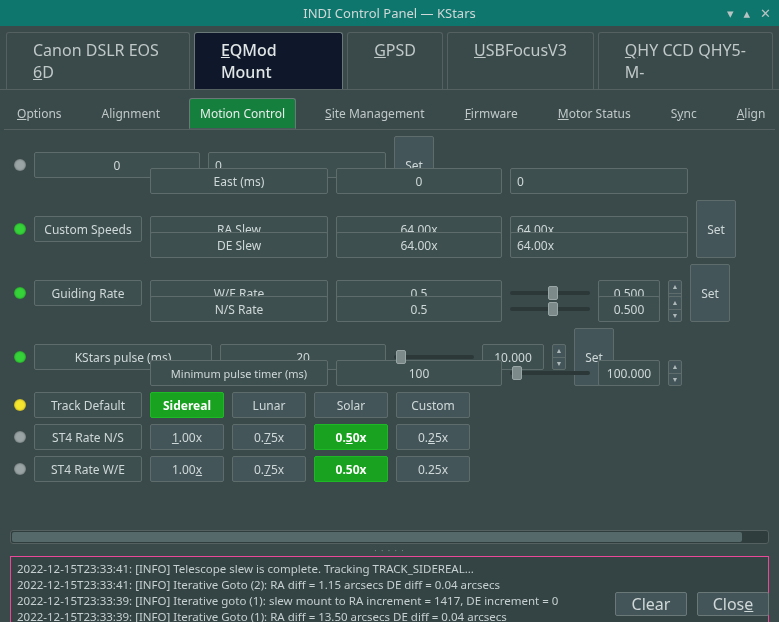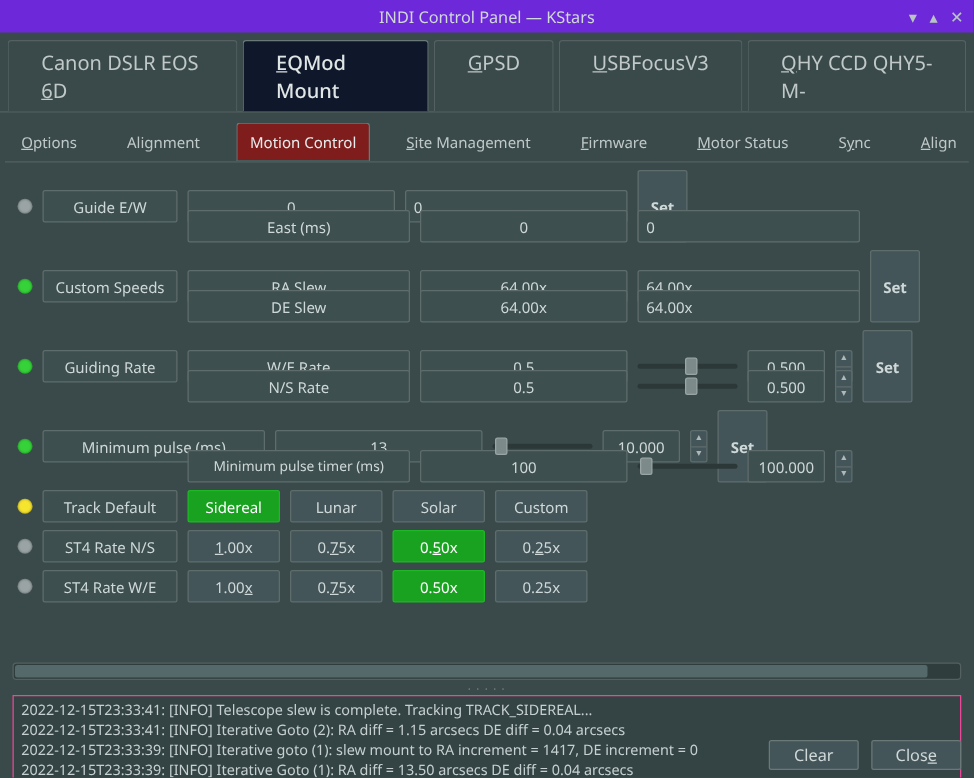--- a/index.html
+++ b/index.html
@@ -1,30 +1,30 @@
 <!DOCTYPE html>
 <html><head>
 <meta charset="utf-8">
 <style>
   * { box-sizing: border-box; margin: 0; padding: 0; font-family: "Noto Sans", "Segoe UI", sans-serif; }
   body { background: #3a4a4a; color: #cfd8d8; font-size: 12px; width: 779px; height: 622px; overflow: hidden; position: relative; }
 
-  .titlebar { background: #6d28d9; height: 26px; display: flex; align-items: center; justify-content: center; position: relative; }
+  .titlebar { background: #0f766e; height: 26px; display: flex; align-items: center; justify-content: center; position: relative; }
   .titlebar-title { color: #d0d8d8; font-size: 13px; }
   .titlebar-ctrls { position: absolute; right: 8px; top: 4px; display: flex; gap: 10px; }
   .titlebar-ctrls span { color: #b8c4c4; font-size: 13px; cursor: pointer; }
 
   .driver-tabs { display: flex; gap: 4px; padding: 6px 6px 0 6px; border-bottom: 1px solid #556060; }
   .driver-tab { padding: 6px 26px; background: #3a4a4a; border: 1px solid #556060; border-bottom: none; border-radius: 3px 3px 0 0; color: #c0c8c8; cursor: pointer; font-size: 16px; }
   .driver-tab.active { background: #0f172a; border-color: #6a7878; color: #e0e6e6; font-weight: 500; }
   .driver-tab .ul { text-decoration: underline; }
 
   .sub-tabs { display: flex; align-items: center; gap: 18px; padding: 4px 2px 0 2px; border-bottom: 1px solid #556060; margin: 4px 4px 0 4px; }
   .sub-tab { padding: 6px 10px; border: 1px solid transparent; border-radius: 3px 3px 0 0; color: #c0c8c8; cursor: pointer; font-size: 12px; white-space: nowrap; }
-  .sub-tab.active { background: #7f1d1d; border: 1px solid #6a7878; border-bottom: 1px solid #48595a; color: #e8ecec; }
+  .sub-tab.active { background: #15803d; border: 1px solid #6a7878; border-bottom: 1px solid #48595a; color: #e8ecec; }
   .sub-tab .ulw { text-decoration: underline; }
   .sub-arrows { margin-left: auto; display: flex; gap: 6px; padding-right: 4px; color: #aeb8b8; }
   .sub-arrows span { cursor: pointer; padding: 2px 4px; }
 
   .panel { padding: 6px 10px 2px 10px; height: 396px; overflow: hidden; position: relative; }
 
   .prop-grid { display: flex; flex-direction: column; gap: 6px; }
   .prop-row { display: flex; align-items: center; gap: 8px; }
   .led { width: 12px; height: 12px; border-radius: 50%; box-shadow: inset 0 0 2px rgba(0,0,0,.5); margin-left: 4px; flex: 0 0 12px; }
   .led.gray { background: #9aa4a4; }
@@ -42,36 +42,36 @@
   .val-in.narrow { width: 62px; justify-content: center; padding: 0; }
 
   .spinbtns { width: 14px; height: 26px; border: 1px solid #5f6c6c; background: #44555a; display: flex; flex-direction: column; border-radius: 2px; }
   .spinbtns div { flex:1; display:flex; align-items:center; justify-content:center; font-size:7px; color:#aeb8b8; cursor:pointer; }
   .spinbtns div:first-child { border-bottom:1px solid #5f6c6c; }
 
   .slider { width: 80px; height: 26px; display:flex; align-items:center; position:relative; }
   .slider-track { width:100%; height:4px; background:#2c3838; border-radius:2px; position:relative; }
   .slider-thumb { position:absolute; top:-5px; width:10px; height:14px; background:#7c8a8a; border:1px solid #9aa6a6; border-radius:2px; cursor:pointer; }
 
-  .setbtn { width: 40px; border: 1px solid #5f6c6c; background: #44555a; display:flex; align-items:center; justify-content:center; border-radius:2px; cursor:pointer; font-size:12px;font-weight:bold; }
+  .setbtn { width: 40px; border: 1px solid #5f6c6c; background: #44555a; display:flex; align-items:center; justify-content:center; border-radius:2px; cursor:pointer; font-size:12px; }
   .set2 { height: 58px; }
 
   .opt-btn { width: 74px; height: 26px; border:1px solid #5f6c6c; background:#44555a; display:flex; align-items:center; justify-content:center; border-radius:2px; cursor:pointer; font-size:12px; }
-  .opt-btn.selected { background:#18a21f; border-color:#1eb827; color:#fff; font-weight:400; }
+  .opt-btn.selected { background:#18a21f; border-color:#1eb827; color:#fff; font-weight:700; }
   .opt-btn .u { text-decoration: underline; }
 
   .hscroll { height: 14px; margin: 4px 10px 0 10px; background:#2f3d3d; border:1px solid #556060; border-radius:3px; position:relative; }
   .hscroll .thumb { position:absolute; left:1px; top:1px; bottom:1px; width:730px; background:#55686a; border-radius:2px; }
 
   .splitter { height: 8px; margin: 2px 0; display:flex; align-items:center; justify-content:center; color:#7a8888; font-size:9px; letter-spacing:1px; cursor: ns-resize; }
 
   .log { margin: 0 10px; height: 68px; border:1px solid #ec4899; background:#344344; padding:4px 6px; font-size:11.5px; line-height:16px; color:#c6d0d0; overflow:hidden; }
 
   .footer { position:absolute; bottom:6px; right:10px; display:flex; gap:10px; }
-  .footer button { width:72px; height:24px; background:#44555a; border:1px solid #6a7878; color:#d0d8d8; border-radius:2px; font-size:13px; cursor:pointer; }
+  .footer button { width:72px; height:24px; background:#44555a; border:1px solid #6a7878; color:#d0d8d8; border-radius:2px; font-size:16px; cursor:pointer; }
 
   .arrow-overlay { position:absolute; pointer-events:none; z-index: 50; }
 </style>
 </head>
 <body>
 
 <div class="titlebar">
   <div class="titlebar-title">INDI Control Panel — KStars</div>
   <div class="titlebar-ctrls">
     <span>▾</span>
@@ -102,21 +102,20 @@
     <span>◂</span>
     <span>▸</span>
   </div>
 </div>
 
 <div class="panel">
   <div class="prop-grid">
 
     <div class="prop-row">
       <div class="led gray"></div>
-      <div class="prop-name">Guide E/W</div>
       <div class="val-ro">0</div>
       <div class="val-in">0</div>
       <div class="setbtn set2" style="align-self:flex-start;">Set</div>
     </div>
     <div class="prop-row" style="margin-top:-32px;">
       <div class="led-spacer"></div>
       <div style="width:108px;"></div>
       <div class="lbl">East (ms)</div>
       <div class="val-ro">0</div>
       <div class="val-in">0</div>
@@ -170,22 +169,22 @@
       <div class="val-in narrow">0.500</div>
       <div class="spinbtns">
           <div>▲</div>
           <div>▼</div>
         </div>
       <div style="width:40px;"></div>
     </div>
 
     <div class="prop-row">
       <div class="led green"></div>
-      <div class="lbl">Minimum pulse (ms)</div>
-      <div class="val-ro">13</div>
+      <div class="lbl">KStars pulse (ms)</div>
+      <div class="val-ro">20</div>
       <div class="slider">
           <div class="slider-track">
             <div class="slider-thumb" style="left:2px;"></div>
           </div>
         </div>
       <div class="val-in narrow">10.000</div>
       <div class="spinbtns">
           <div>▲</div>
           <div>▼</div>
         </div>

